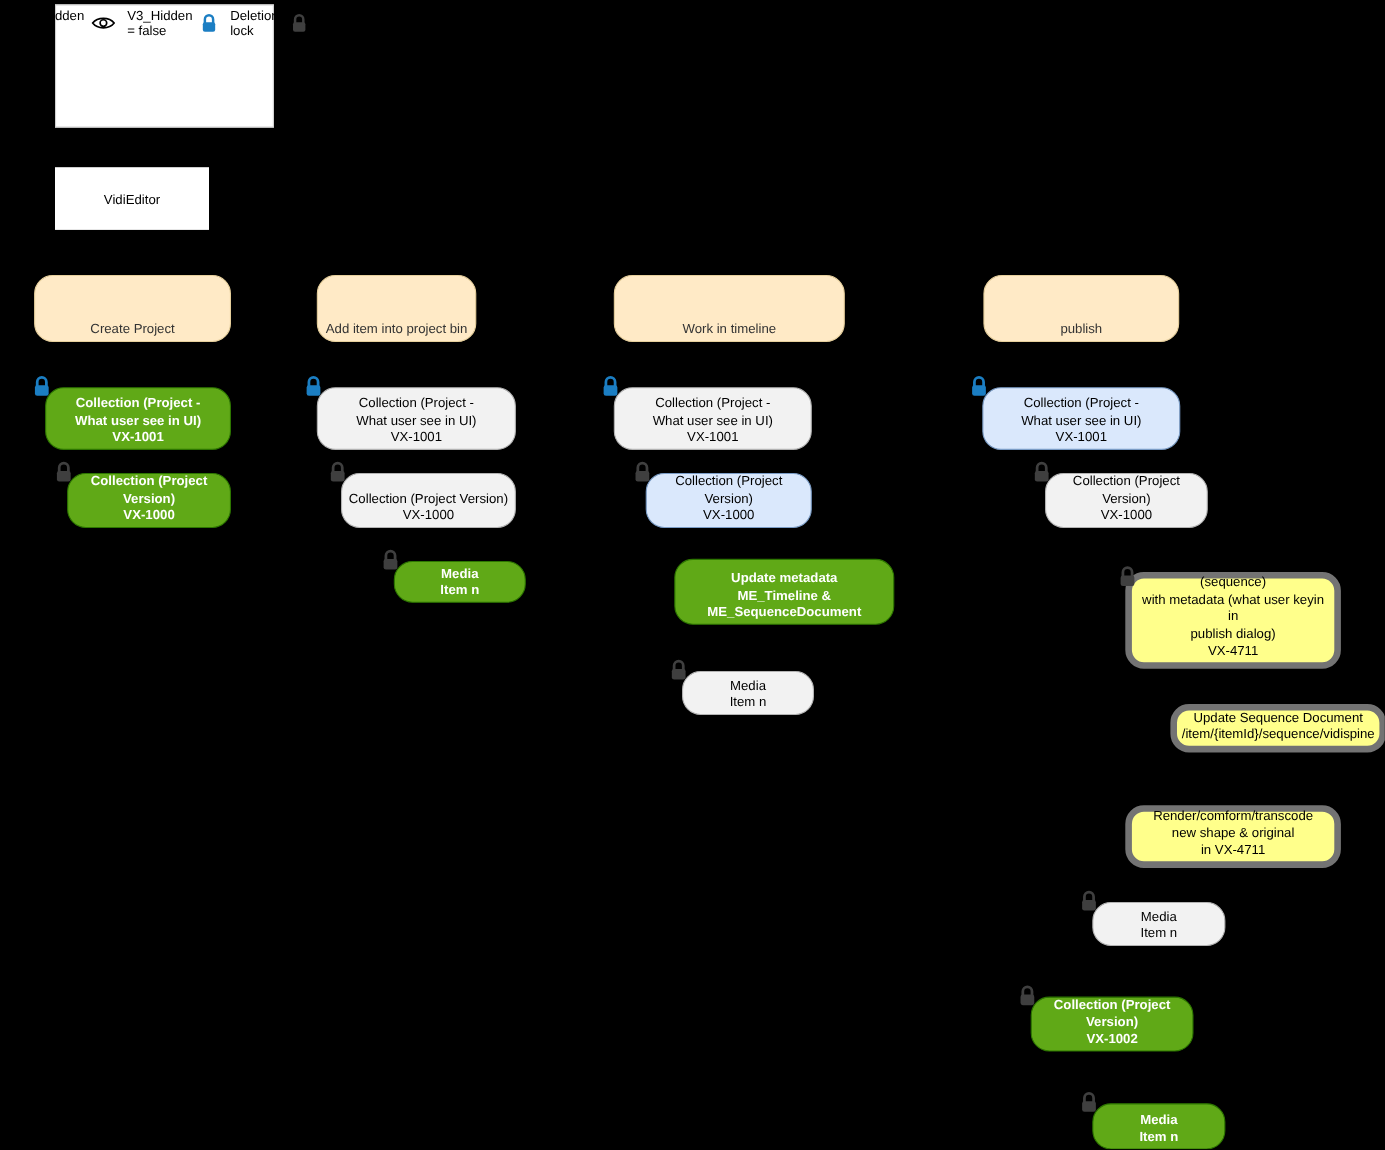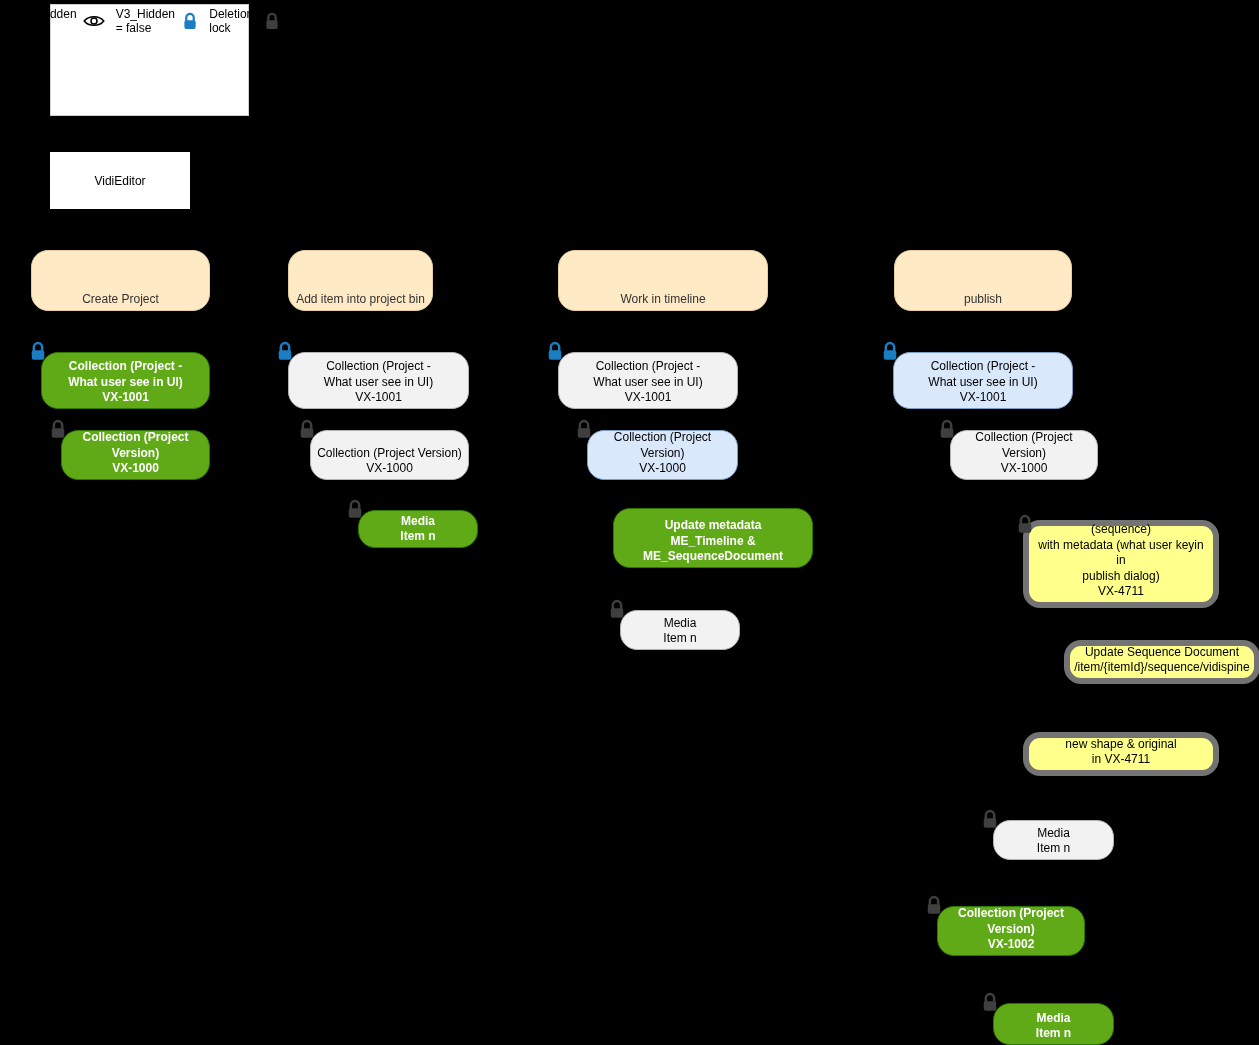--- a/index.html
+++ b/index.html
@@ -227,21 +227,21 @@
     <div class="node-label">Create Item Placeholder
 (sequence)
 with metadata (what user keyin in
 publish dialog)
 VX-4711</div>
   </div>
   <div class="node yellow" style="left:1023px; top:640px; width:196px; height:44px;margin-left:41px;">
     <div class="node-label">Update Sequence Document
 /item/{itemId}/sequence/vidispine</div>
   </div>
-  <div class="node yellow" style="left:1023px; top:732px; width:196px; height:44px;">
+  <div class="node yellow" style="left:1023px; top:732px; width:196px; height:57px;">
     <div class="node-label">Render/comform/transcode
 new shape &amp; original
 in VX-4711</div>
   </div>
   <div class="node gray" style="left:993px; top:820px; width:121px; height:40px;">
     <span class="lock dark-lock">
       <svg viewBox="0 0 24 26" width="20" height="22" aria-hidden="true">
         <path d="M7 13 V8.5 a5 5 0 0 1 10 0 V13" fill="none" stroke="currentColor" stroke-width="3"></path>
         <rect x="4.5" y="12" width="15" height="11.5" rx="2.5" fill="currentColor"></rect>
       </svg>

